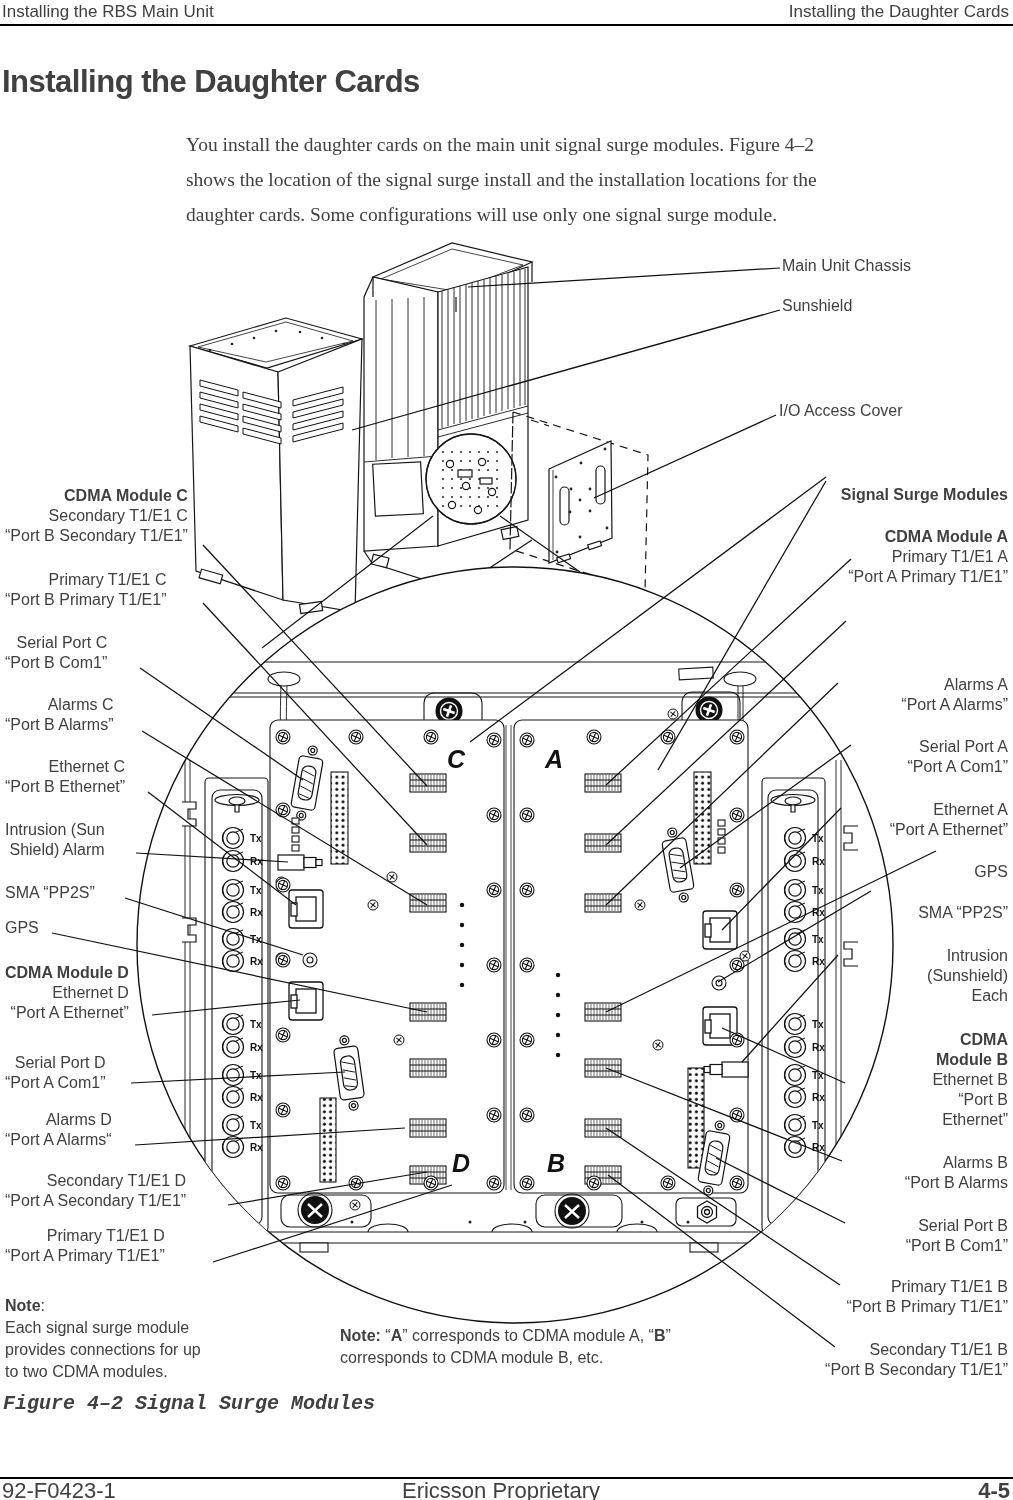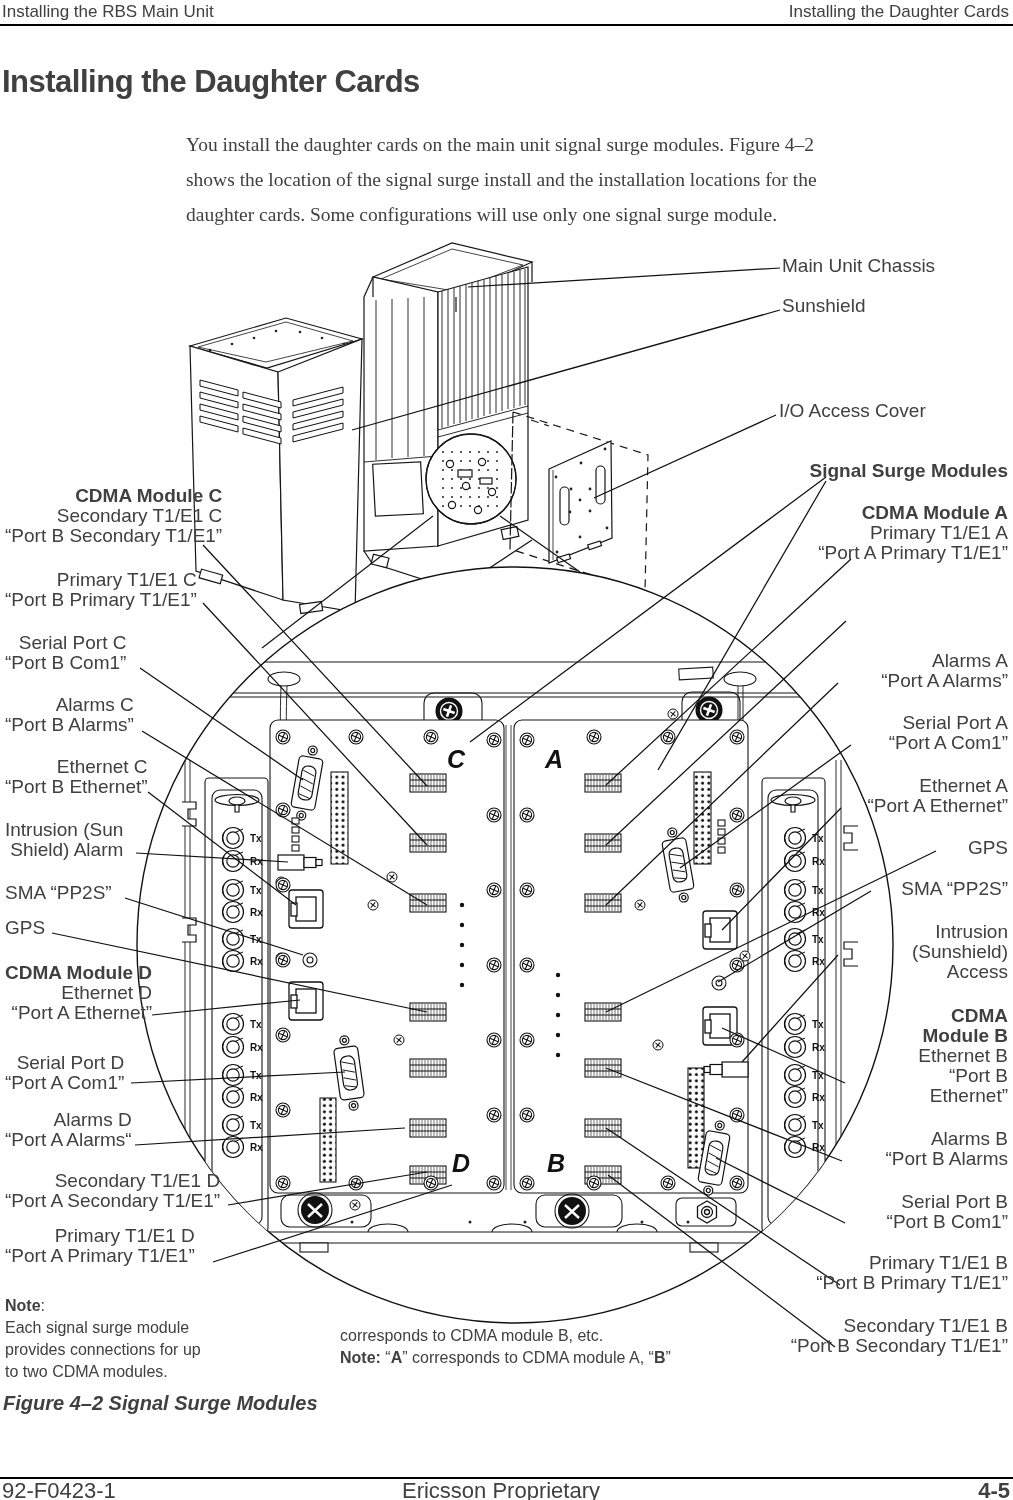--- a/index.html
+++ b/index.html
@@ -4,27 +4,27 @@
 <style>
   html,body{margin:0;padding:0;background:#888;}
   .page{position:relative;width:1013px;height:1500px;background:#fff;margin:0 auto;overflow:hidden;
         font-family:"Liberation Sans",sans-serif;color:#404040;}
   .abs{position:absolute;}
   .hdr{top:2px;font-size:17px;line-height:20px;}
   .rule{left:0;width:1013px;height:2px;background:#000;}
   .title{top:64px;left:2px;font-size:31px;font-weight:bold;letter-spacing:-.5px;}
   .intro{top:127px;left:186px;width:824px;font-family:"Liberation Serif",serif;
          font-size:19.5px;line-height:35px;}
-  .co{position:absolute;font-size:19px;line-height:20px;white-space:nowrap;}
+  .co{position:absolute;font-size:16px;line-height:20px;white-space:nowrap;}
   .co.l{left:5px;text-align:right;}
-  .co.r{right:5px;text-align:right;}
+  .co.r{right:5px;text-align:right;margin-top:24px;}
   .b{font-weight:bold;}
   .notel{top:1295px;left:5px;font-size:16px;line-height:22px;}
   .notec{top:1325px;left:340px;width:340px;font-size:16px;line-height:22px;}
-  .caption{top:1392px;left:3px;font-size:20px;font-weight:bold;font-style:italic;}
+  .caption{top:1392px;left:3px;font-size:20px;font-weight:bold;font-style:italic;font-family:Liberation Mono, monospace;}
   .frule{top:1477px;left:0;width:1013px;height:2px;background:#000;}
   .ft{top:1481px;font-size:22px;line-height:19px;}
   .ftc{left:0;width:1002px;text-align:center;}
   svg{position:absolute;top:0;left:0;}
   svg text{font-family:"Liberation Sans",sans-serif;fill:#111;}
   svg .mod{font-size:25px;font-weight:bold;font-style:italic;}
   svg .txrx{font-size:10px;font-weight:bold;}
 </style>
 </head>
 <body>
@@ -567,21 +567,21 @@
     </div>
   <div class="co r" style="top:838px">
       <div>GPS</div>
     </div>
   <div class="co r" style="top:879px">
       <div>SMA “PP2S”</div>
     </div>
   <div class="co r" style="top:922px">
       <div>Intrusion</div>
       <div>(Sunshield)</div>
-      <div>Access</div>
+      <div>Each</div>
     </div>
   <div class="co r" style="top:1006px">
       <div class="b">CDMA</div>
       <div class="b">Module B</div>
       <div>Ethernet B</div>
       <div>“Port B</div>
       <div>Ethernet”</div>
     </div>
   <div class="co r" style="top:1129px">
       <div>Alarms B</div>
@@ -602,22 +602,22 @@
 
   <div class="abs notel">
     <div><span class="b">Note</span><span>:</span></div>
     <div>
         <div>Each signal surge module</div>
         <div>provides connections for up</div>
         <div>to two CDMA modules.</div>
       </div>
   </div>
   <div class="abs notec">
+    <div><span class="b">Note:</span><span> “</span><span class="b">A</span><span>” corresponds to CDMA module A, “</span><span class="b">B</span><span>”</span></div>
     <div>corresponds to CDMA module B, etc.</div>
-    <div><span class="b">Note:</span><span> “</span><span class="b">A</span><span>” corresponds to CDMA module A, “</span><span class="b">B</span><span>”</span></div>
   </div>
 
   <div class="abs caption">Figure 4–2  Signal Surge Modules</div>
   <div class="abs frule"></div>
   <div class="abs ft" style="left:2px">92-F0423-1</div>
   <div class="abs ft ftc">Ericsson Proprietary</div>
   <div class="abs ft b" style="right:3px">4-5</div>
 
 </div>
 

